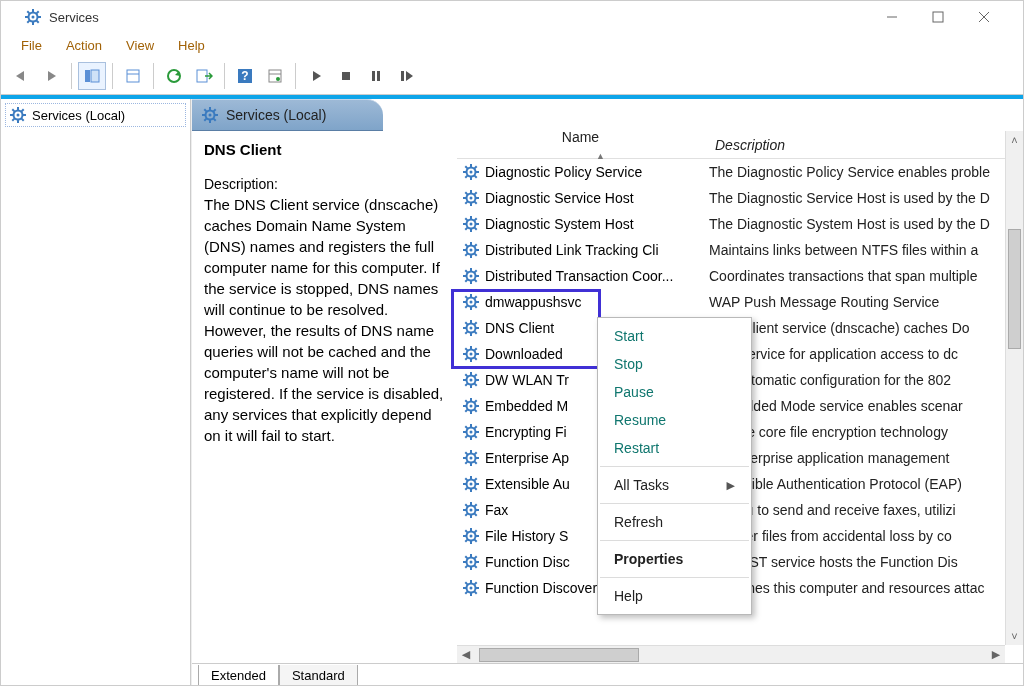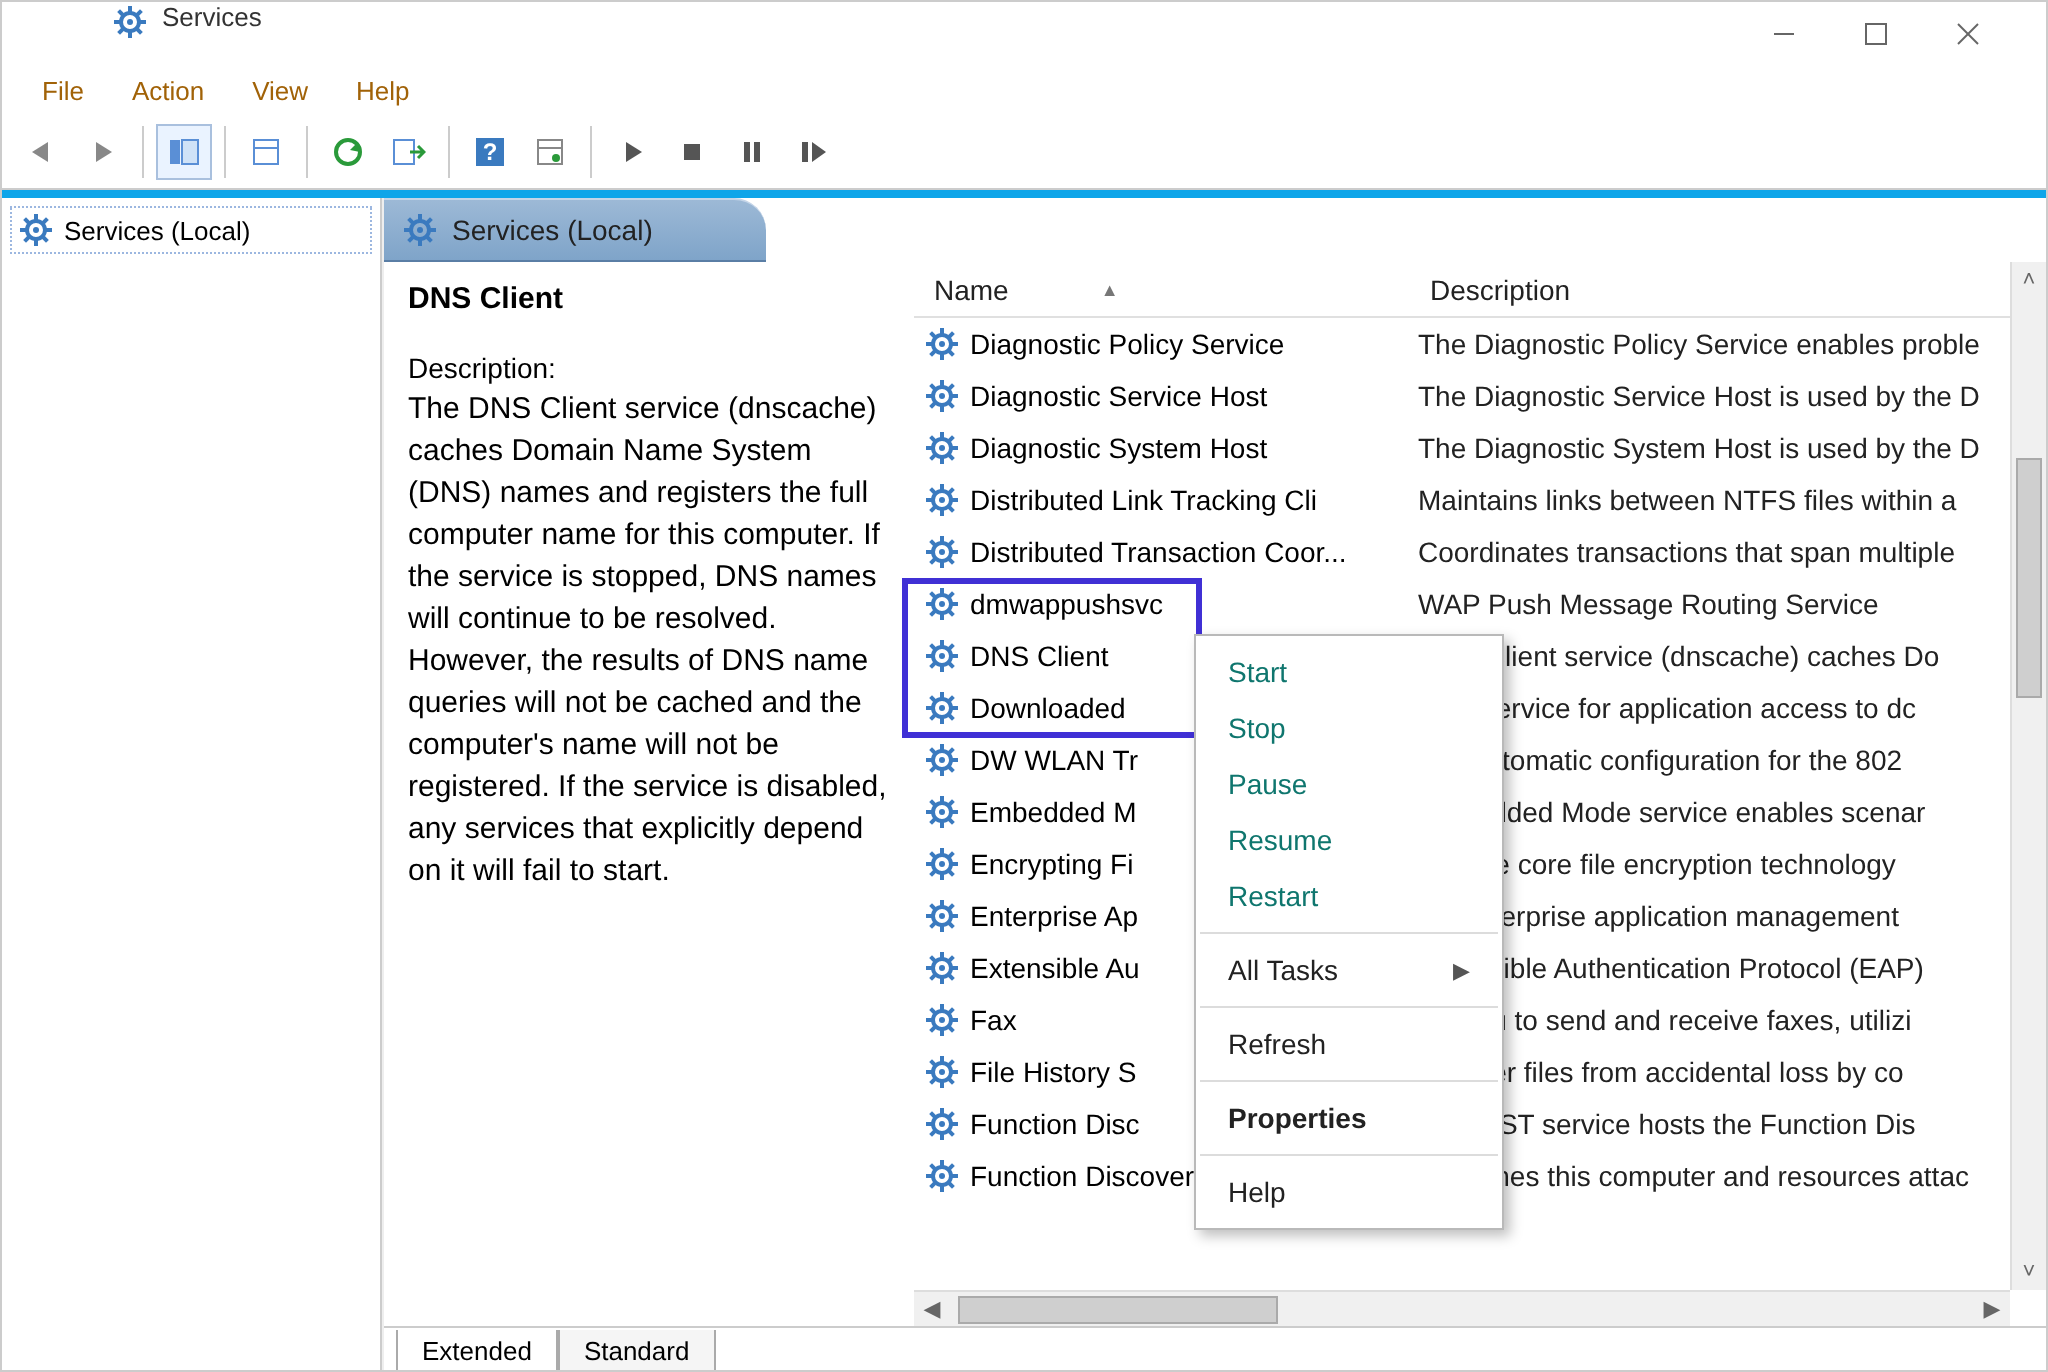--- a/index.html
+++ b/index.html
@@ -1,18 +1,18 @@
 <!DOCTYPE html>
 <html><head>
 <meta charset="utf-8">
 <style>
 * { box-sizing: border-box; margin: 0; padding: 0; }
 body { font-family: "Segoe UI", Tahoma, sans-serif; font-size: 13px; background: #fff; width: 1024px; height: 686px; overflow: hidden; border: 1px solid #ccc; }
 
-.titlebar { height: 32px; display: flex; padding: 0 16px; margin-left: 32px; }
+.titlebar { height: 32px; display: flex; align-items: center; padding: 0 16px; }
 .titlebar .app-icon { width: 20px; height:20px; margin: 0 6px; display:inline-flex; align-items:center; justify-content:center; }
 .titlebar .title { font-size: 13px; color: #333; }
 .titlebar .spacer { flex: 1; }
 .titlebar .win-btn { width: 46px; height: 32px; display:flex; align-items:center; justify-content:center; color:#444; }
 .titlebar .win-btn svg { stroke: #666; }
 
 .menubar { height: 24px; display:flex; align-items:center; padding: 0 8px; gap: 0; }
 .menubar .menu-item { padding: 3px 12px; font-size: 13px; color: #a16207; }
 
 .toolbar { height: 38px; border-bottom: 1px solid #ccc; display:flex; align-items:center; padding: 2px 6px; gap:2px; }
@@ -31,22 +31,22 @@
 
 .content { flex:1; display:flex; background:#fff; position:relative; }
 .description-pane { width: 265px; padding:10px 12px; }
 .description-pane .svc-name { font-weight:700; font-size:15px; margin-bottom:18px; }
 .description-pane .desc-label { font-size:14px; margin-bottom:2px; }
 .description-pane .desc-text { font-size:15px; line-height:1.4; }
 
 .list-pane { flex:1; position:relative; }
 .list-header { display:flex; border-bottom:1px solid #e0e0e0; background:#fff; height:28px; align-items:center; }
 .list-header .col { padding:4px 10px; font-size:14px; color:#222; border-right:1px solid transparent; }
-.col-name { width: 248px; display:flex; align-items:center; gap:6px; }
-.col-desc { flex:1; }
+.col-name { width: 248px; display:flex; align-items:center; gap:6px;flex-direction:column; }
+.col-desc { flex:1;font-style:italic; }
 .sort-caret { font-size:9px; color:#777; margin-left:40px; }
 
 .rows { position:relative; }
 .row { display:flex; align-items:center; height:26px; }
 .row .cell-name { width:248px; display:flex; gap:6px; padding-left:6px; white-space:nowrap; overflow:hidden; text-overflow:ellipsis; font-size:14px; }
 .row .cell-desc { flex:1; padding-left:4px; white-space:nowrap; overflow:hidden; text-overflow:ellipsis; font-size:14px; color:#222; }
 
 .highlight-box { position:absolute; border:3px solid #4030d5; pointer-events:none; }
 
 .context-menu { position:absolute; background:#fff; border:1px solid #b9b9b9; box-shadow: 3px 3px 6px rgba(0,0,0,.25); width:155px; font-size:14px; padding:4px 0; z-index:50; }

